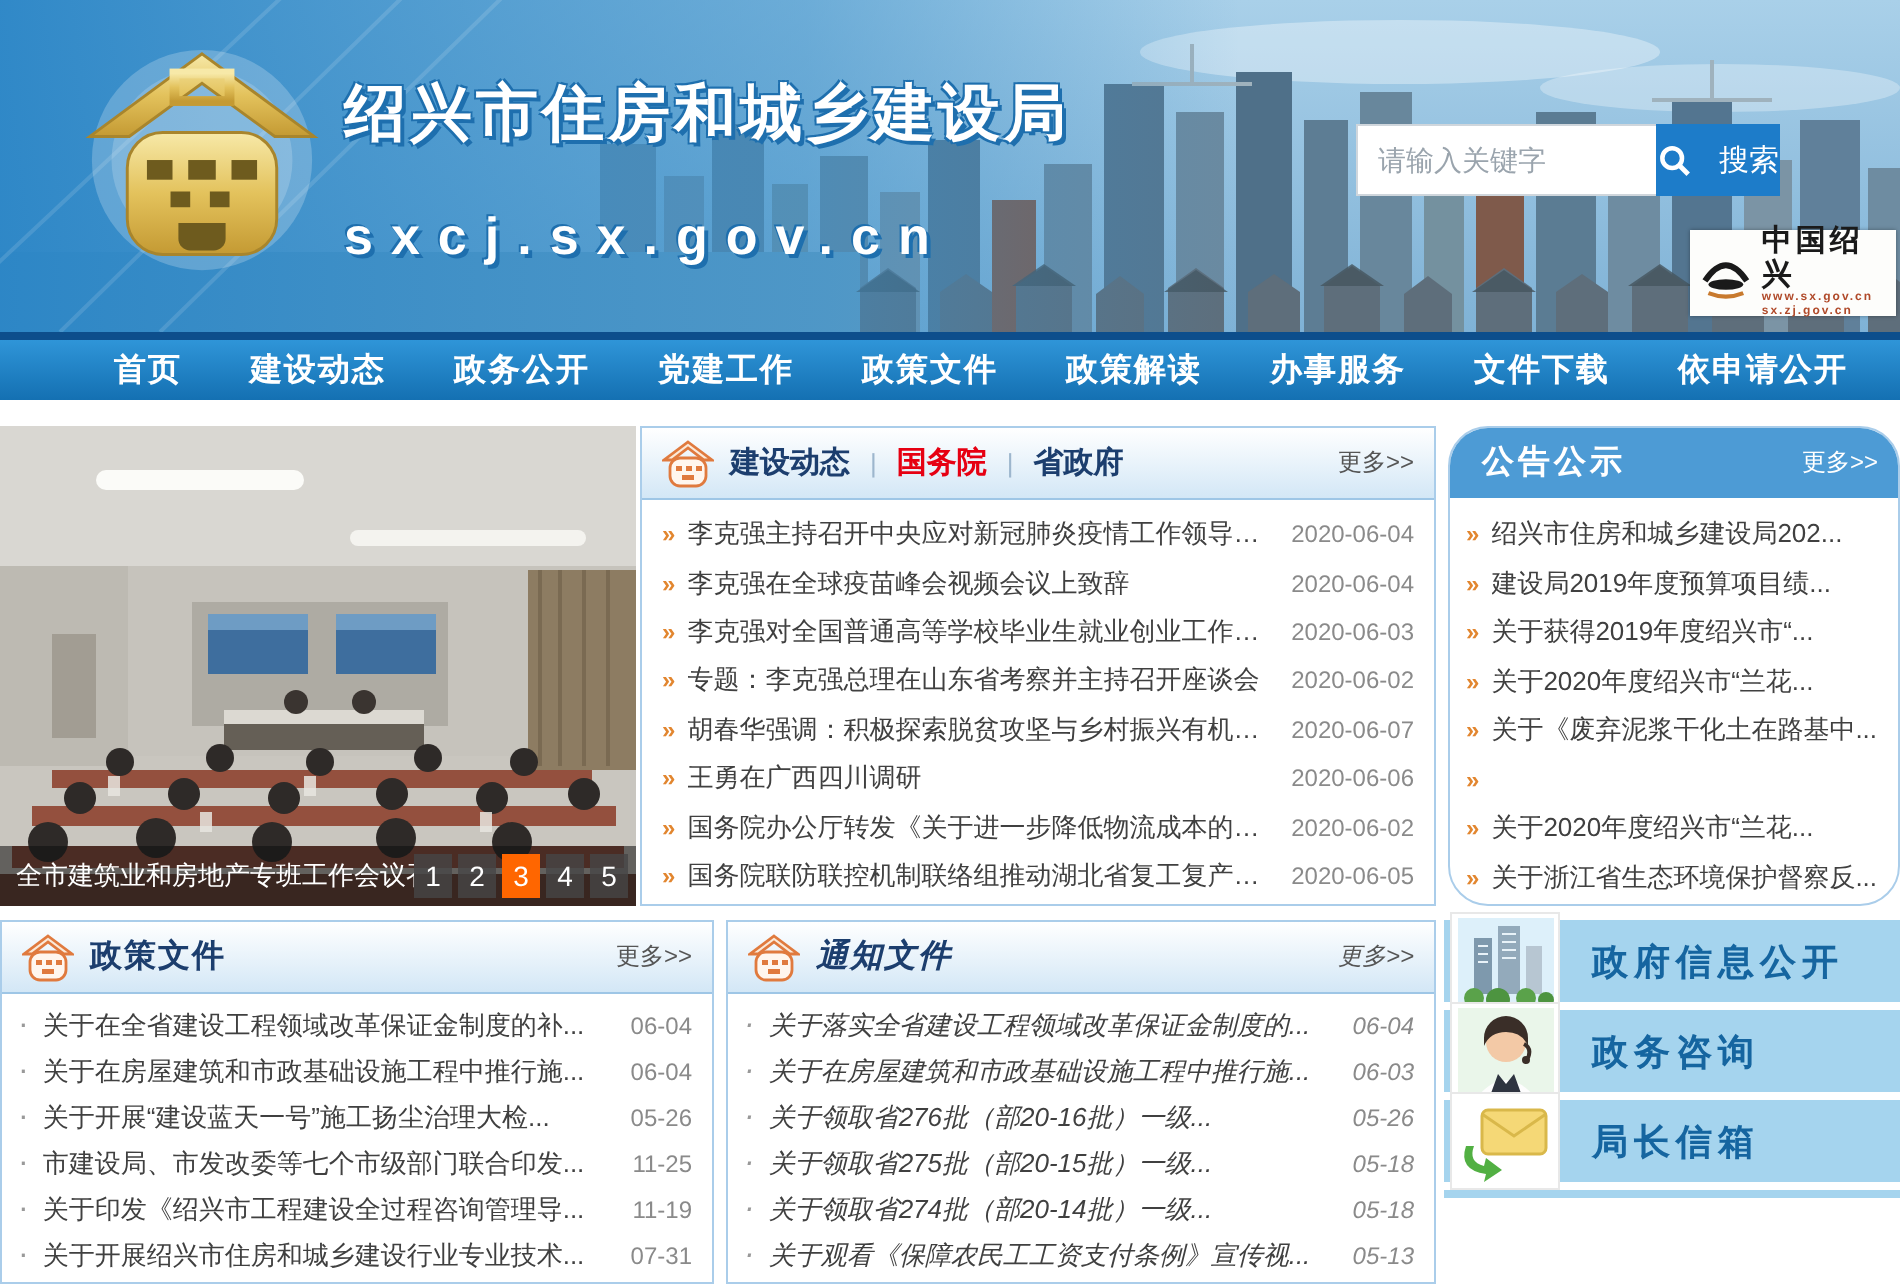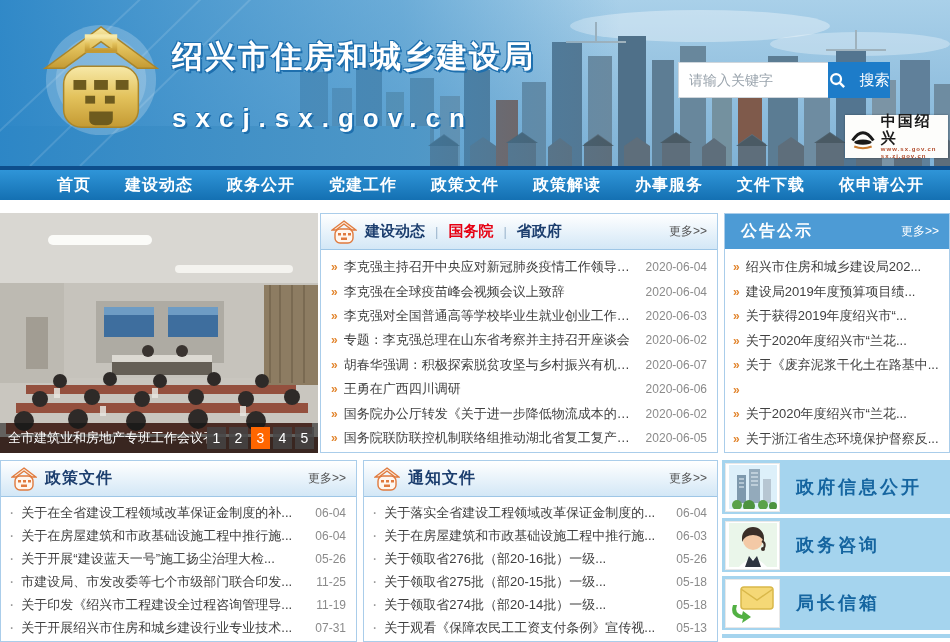--- a/index.html
+++ b/index.html
@@ -66,36 +66,36 @@
   .tab-sep { color:#9db6cd; font-size:13px; }
 
   ul.newslist { list-style:none; padding:5px 10px 0 10px; }
   ul.newslist li { height:24.4px; display:flex; align-items:center; }
   .bullet { color:#e2862f; font-size:12px; font-weight:bold; margin-right:6px; flex:none; }
   .bullet-dot { color:#999; margin-right:7px; flex:none; }
   .item-title { flex:1; font-size:13px; color:#404040; white-space:nowrap; overflow:hidden; text-overflow:ellipsis; }
   .item-date { font-size:12px; color:#8a8a8a; margin-left:8px; flex:none; }
 
   
-  .ann-box { width:226px; height:240px; }
+  .ann-box { width:226px; height:240px;border-radius:20px; }
   .ann-head { height:35px; background:#4d9bd5; display:flex; align-items:center; padding:0 10px 0 16px; }
   .ann-title { color:#fff; font-size:16px; font-weight:bold; letter-spacing:2px; }
   .ann-head .more { color:#fff; }
   ul.annlist { list-style:none; padding:6px 8px 0 8px; }
   ul.annlist li { height:24.5px; display:flex; align-items:center; }
 
   
   .policy-box { width:357px; height:182px; margin-right:6px; }
-  .notify-box { width:355px; height:182px; margin-right:4px; }
+  .notify-box { width:355px; height:182px; margin-right:4px;font-style:italic; }
   ul.doclist { list-style:none; padding:4px 10px 0 8px; }
   ul.doclist li { height:23px; display:flex; align-items:center; }
 
   
   .quick { width:228px; display:flex; flex-direction:column; }
-  .qbox { height:54px; background:#a5d4ee; display:flex; align-items:center; margin-bottom:4px; cursor:pointer; }
+  .qbox { height:41px; background:#a5d4ee; display:flex; align-items:center; margin-bottom:4px; cursor:pointer; }
   .qimg { width:55px; height:49px; background:#fff; margin-left:3px; display:flex;
     align-items:center; justify-content:center; border:1px solid #e8e8e8; }
   .qlabel { font-size:18px; font-weight:bold; color:#1565a0; letter-spacing:3px; margin-left:16px; white-space:nowrap; }
   .qstrip { height:4px; background:#a5d4ee; margin-top:0; }
 </style>
 </head>
 <body>
 
 <div class="page">
 

